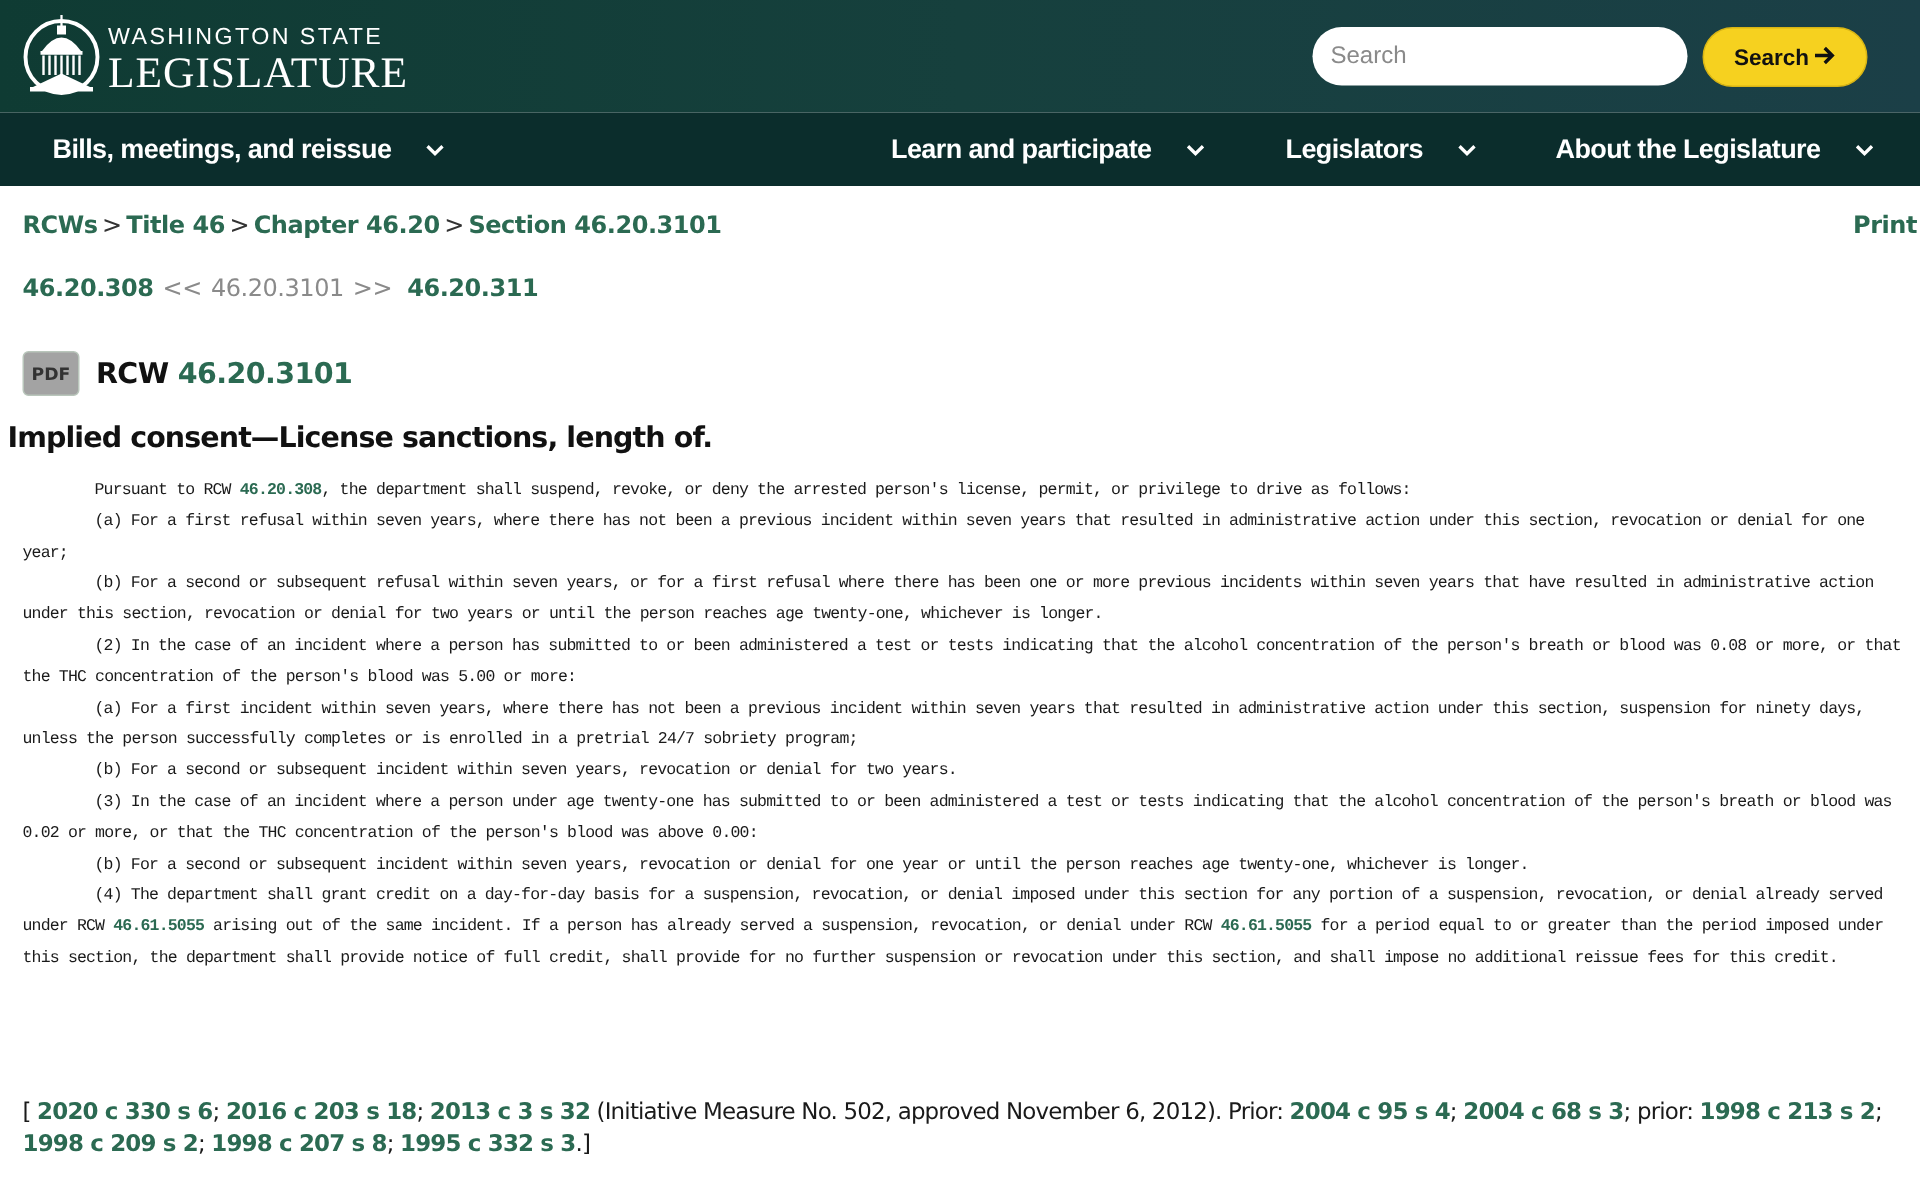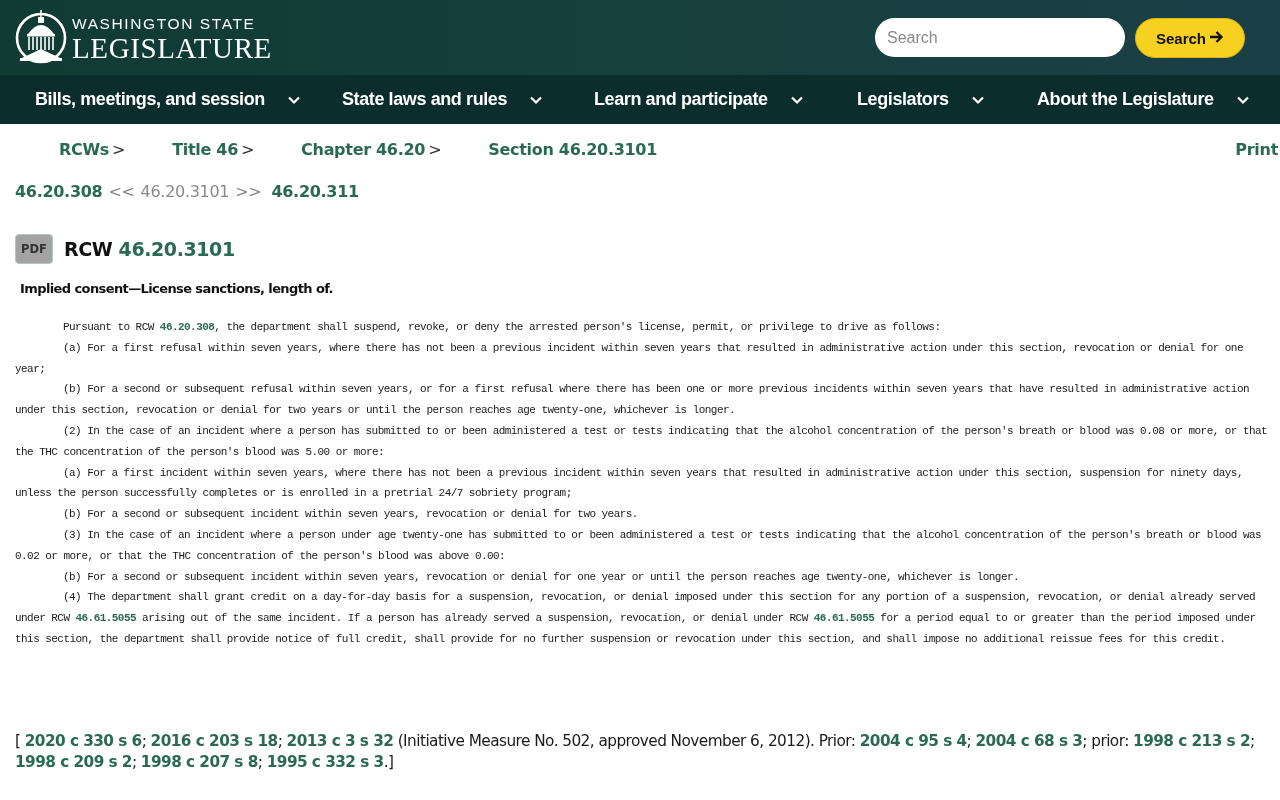--- a/index.html
+++ b/index.html
@@ -53,21 +53,21 @@
   .nav-item .chev { margin-left: 22px; width: 14px; height: 14px; }
   .nav-item .chev svg { width: 14px; height: 14px; display: block; }
 
   .content { padding: 0 15px; position: relative; }
   a, .lnk { color: #2b6a52; font-weight: bold; text-decoration: none; cursor: pointer; }
 
   .breadcrumb {
     position: absolute; left: 15px; top: 16px; font-size: 16px; color: #333;
     font-family: "DejaVu Sans", sans-serif; letter-spacing: -0.3px;
   }
-  .breadcrumb a { color: #2b6a52; margin-left: 44px; }
+  .breadcrumb a { color: #2b6a52; }
   .breadcrumb .sep { color: #333; margin: 0 3px; font-weight: normal; }
   .print-link {
     position: absolute; right: 2px; top: 16px; font-size: 16px;
     font-family: "DejaVu Sans", sans-serif; letter-spacing: -0.3px;
   }
 
   .secnav {
     position: absolute; left: 15px; top: 58px; font-size: 16px;
     font-family: "DejaVu Sans", sans-serif; letter-spacing: -0.3px;
   }
@@ -84,22 +84,22 @@
     display: flex; align-items: center; justify-content: center;
     font-family: "DejaVu Sans", sans-serif; cursor: pointer;
   }
   .rcw-title {
     margin-left: 11px; font-size: 19px; font-weight: bold;
     font-family: "DejaVu Sans", sans-serif; letter-spacing: -0.4px; color: #111;
   }
   .rcw-title a { font-weight: bold; }
 
   .caption {
-    position: absolute; left: 20px; top: 157px;
-    font-size: 13px; font-weight: bold; color: #111;
+    position: absolute; left: 5px; top: 157px;
+    font-size: 19px; font-weight: bold; color: #111;
     font-family: "DejaVu Sans", sans-serif; letter-spacing: -0.6px; text-align: center;
   }
 
   .body-text {
     position: absolute; left: 15px; top: 193px; width: 1255px;
     font-family: Liberation Mono, monospace; font-size: 11px; line-height: 20.8px;
     color: #1a1a1a; letter-spacing: -0.55px; word-spacing: 0px;
   }
   .body-text p { text-indent: 48px; }
 
@@ -146,29 +146,21 @@
     <span class="arrow">
       <svg width="15" height="14" viewBox="0 0 15 14">
           <path d="M1 7 H12 M7.5 2 L12.5 7 L7.5 12" stroke="#111" stroke-width="2.3" fill="none"></path>
         </svg>
     </span>
   </button>
 </header>
 
 <nav class="navbar">
   <div class="nav-item" style="left:35px;">
-    <span>Bills, meetings, and session</span>
-    <span class="chev">
-        <svg viewBox="0 0 14 14">
-          <path d="M2 4.5 L7 9.5 L12 4.5" stroke="#fff" stroke-width="2.2" fill="none"></path>
-        </svg>
-      </span>
-  </div>
-  <div class="nav-item" style="left:342px;">
-    <span>State laws and rules</span>
+    <span>Bills, meetings, and reissue</span>
     <span class="chev">
         <svg viewBox="0 0 14 14">
           <path d="M2 4.5 L7 9.5 L12 4.5" stroke="#fff" stroke-width="2.2" fill="none"></path>
         </svg>
       </span>
   </div>
   <div class="nav-item" style="left:594px;">
     <span>Learn and participate</span>
     <span class="chev">
         <svg viewBox="0 0 14 14">

